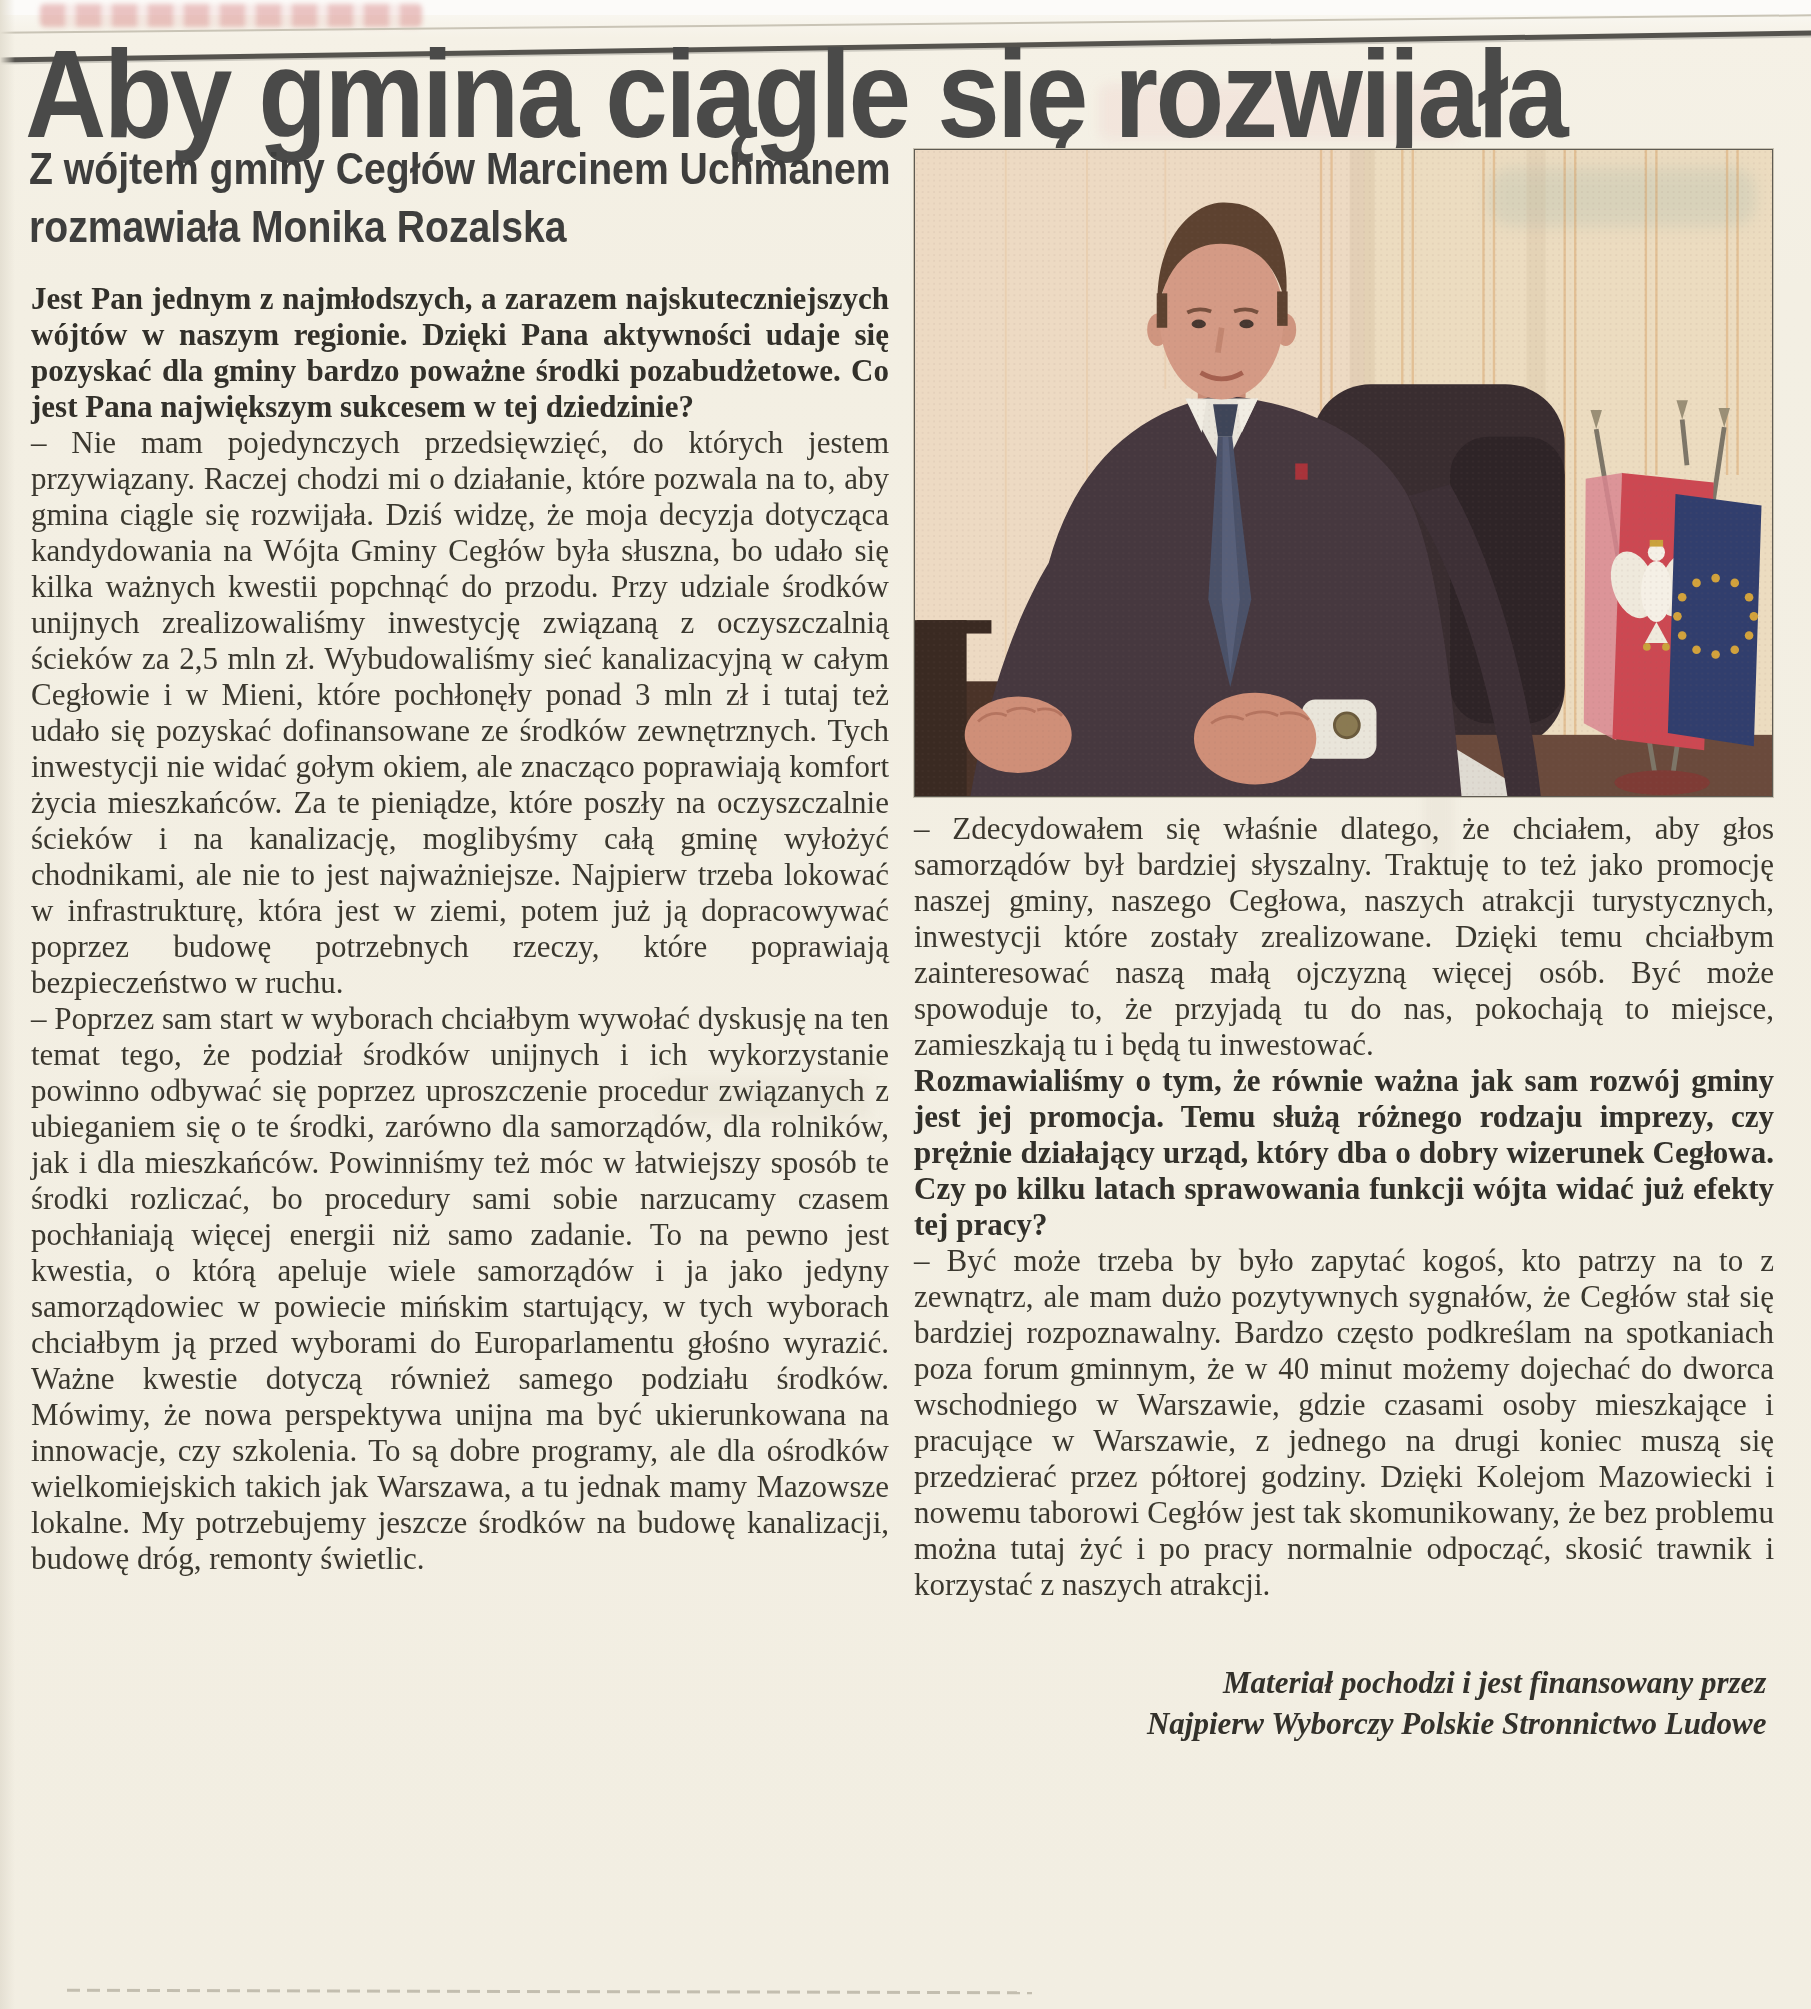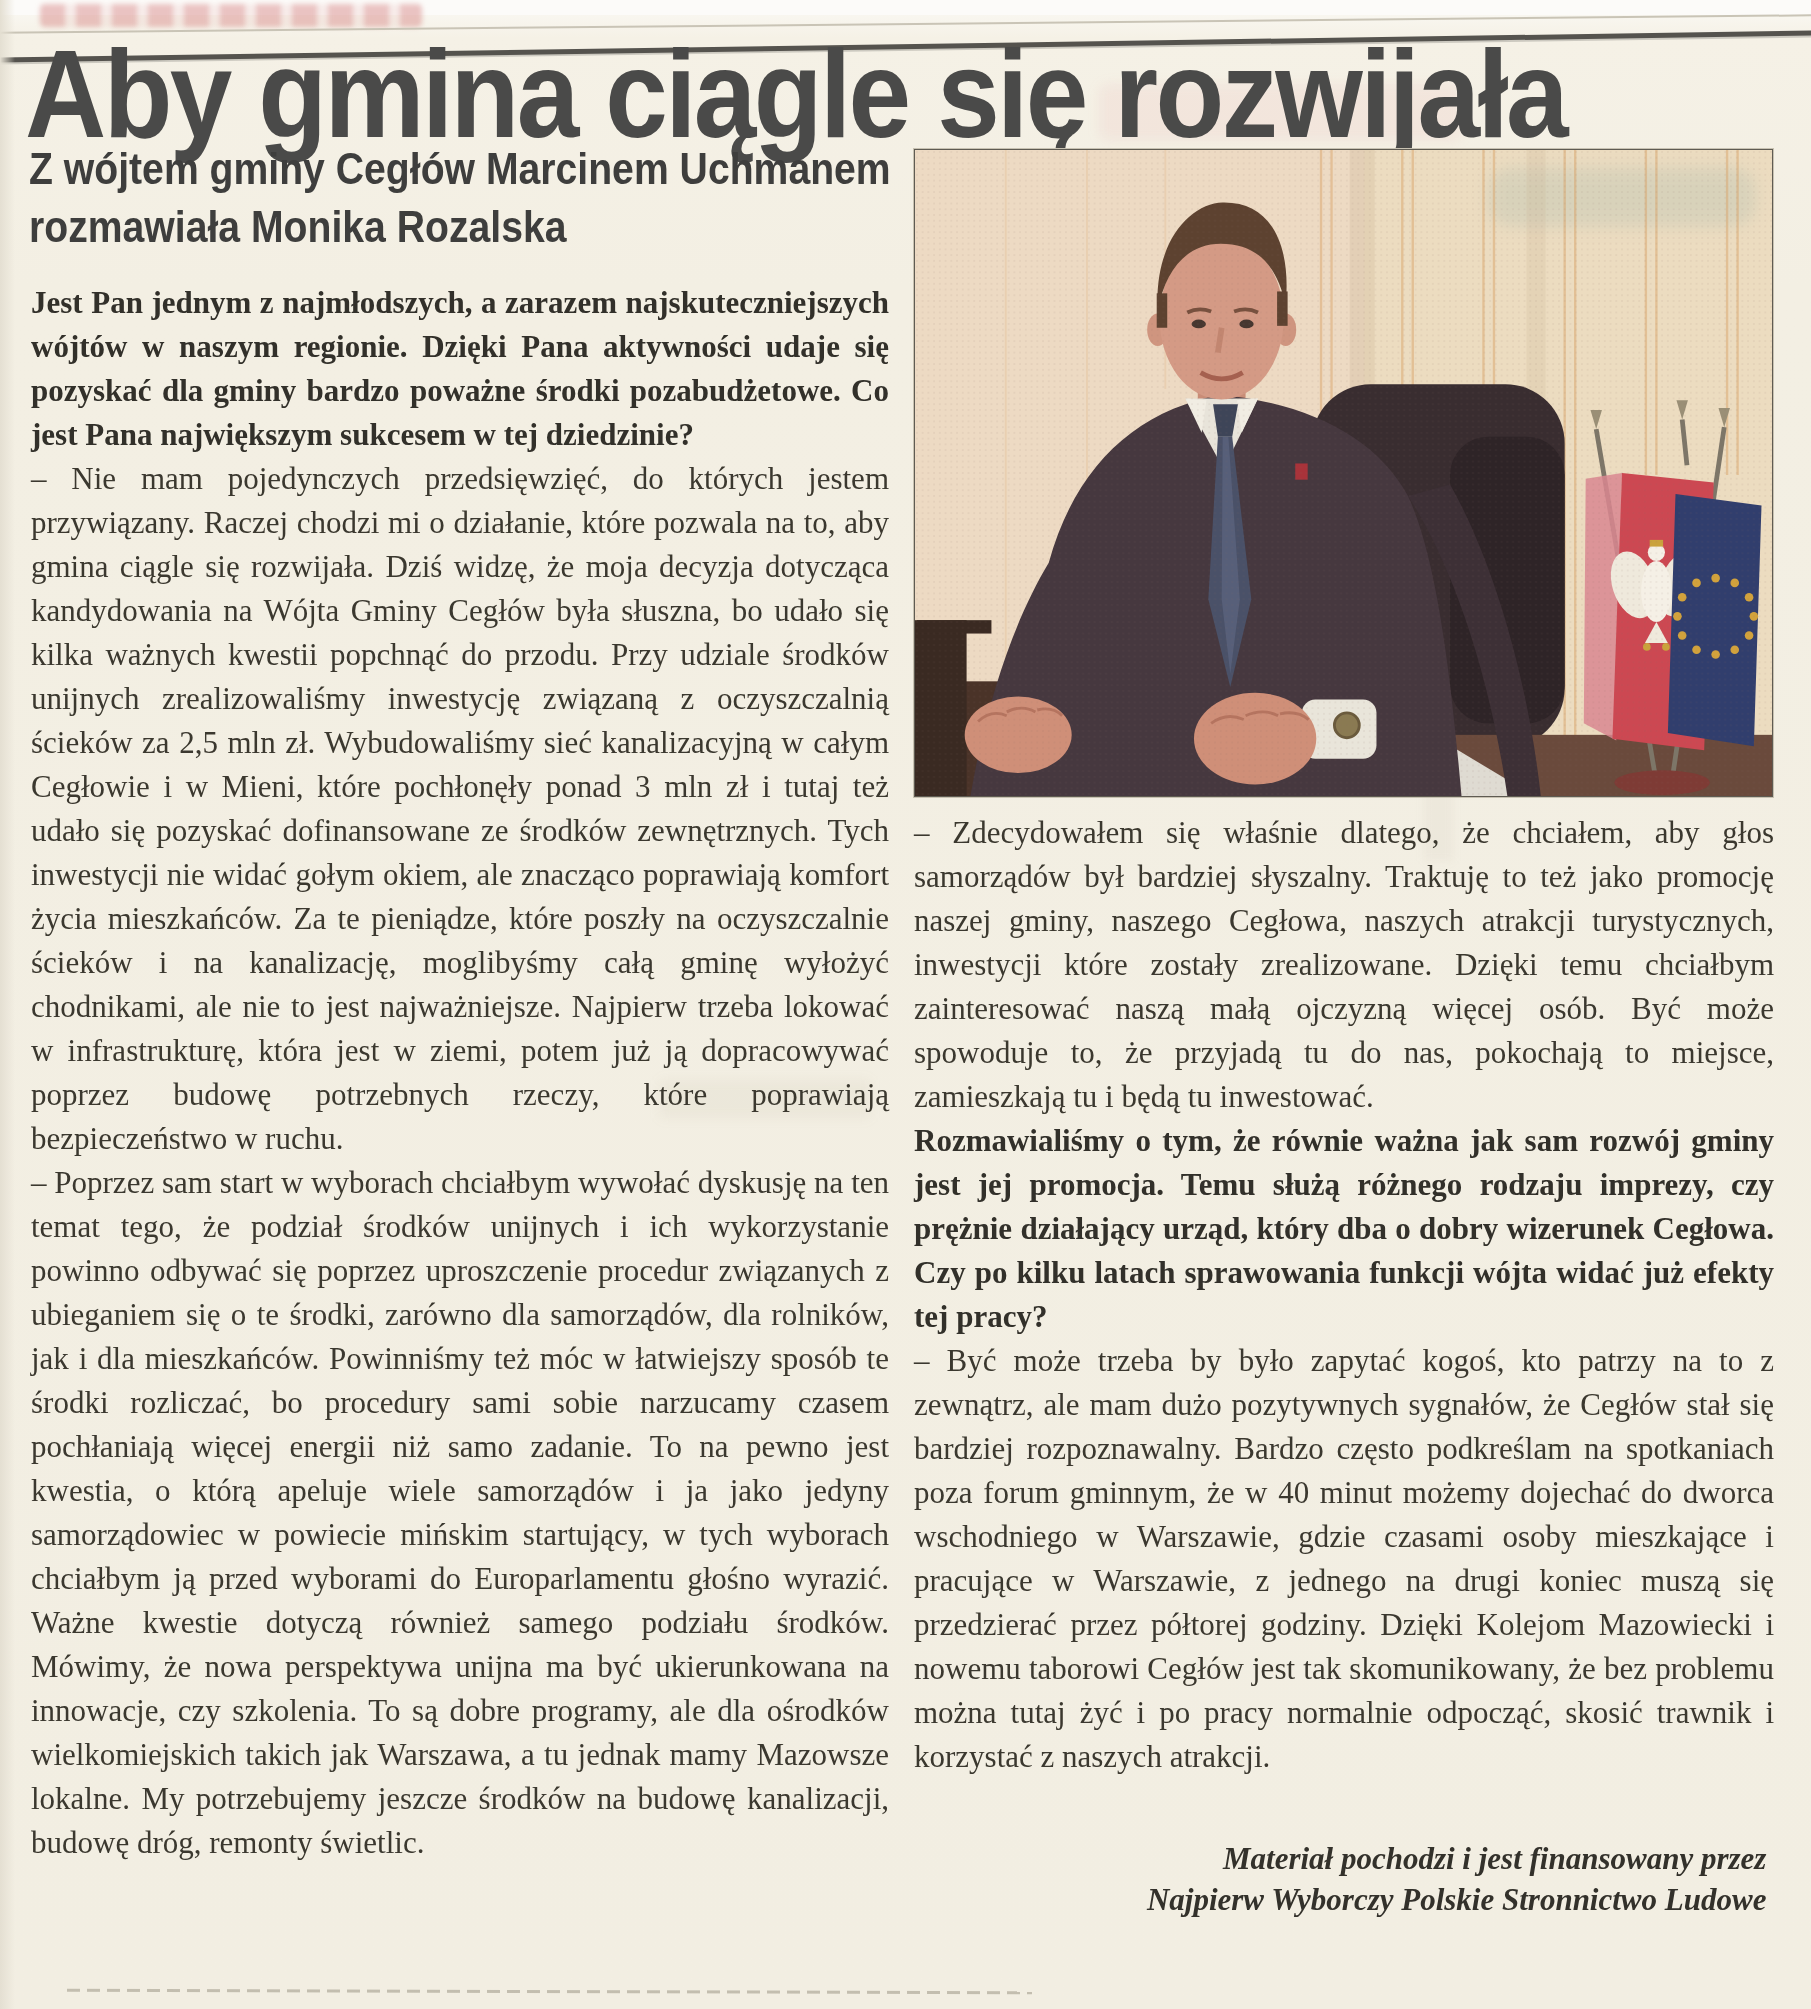--- a/index.html
+++ b/index.html
@@ -42,21 +42,21 @@
     font-family:"Liberation Sans", sans-serif;
     font-weight:700;font-size:44px;line-height:58px;color:#3e3e3d;
     transform:scaleX(.89);transform-origin:left top;white-space:nowrap;
   }
 
   
   .col{position:absolute;width:858px;color:#393630;}
   .col-left{left:31px;top:281px;}
   .col-right{left:914px;top:811px;width:860px;}
   .para{
-    margin:0;font-size:31px;line-height:44px;text-align:justify;
+    margin:0;font-size:31px;line-height:36px;text-align:justify;
     hyphens:auto;-webkit-hyphens:auto;
     color:#3b382f;
   }
   .para.q{font-weight:700;color:#32302a;}
   .footer{
     margin-top:59px;padding-right:7.6px;text-align:right;
     font-weight:700;font-size:31px;line-height:41px;color:#33312b;font-style:italic;
   }
 
   

